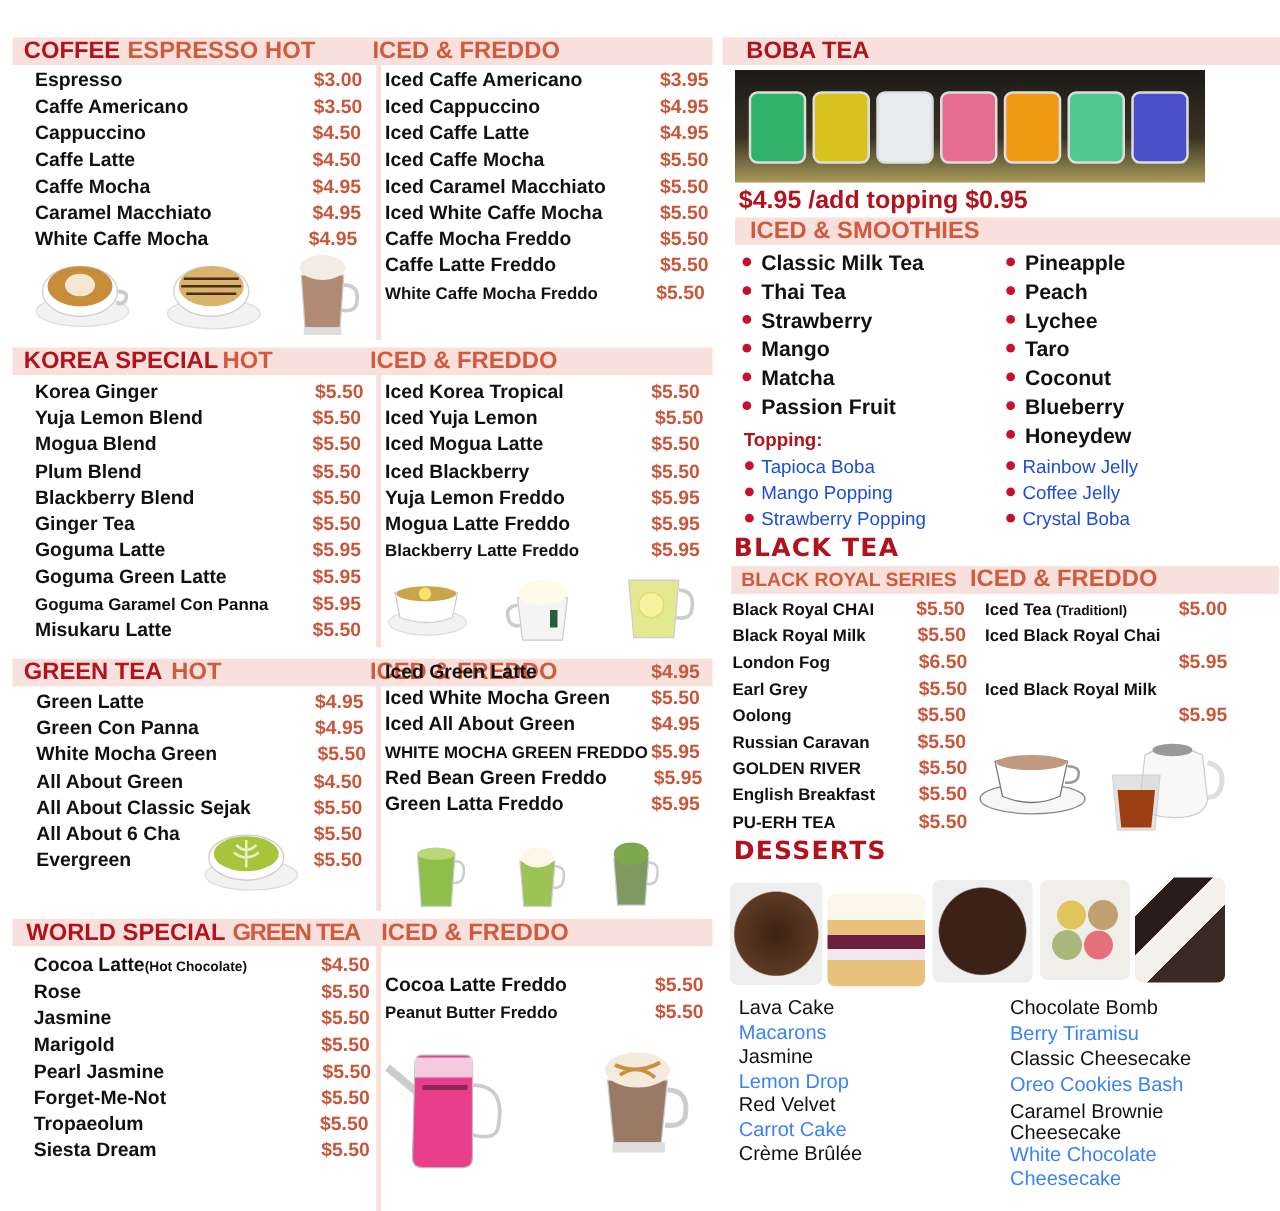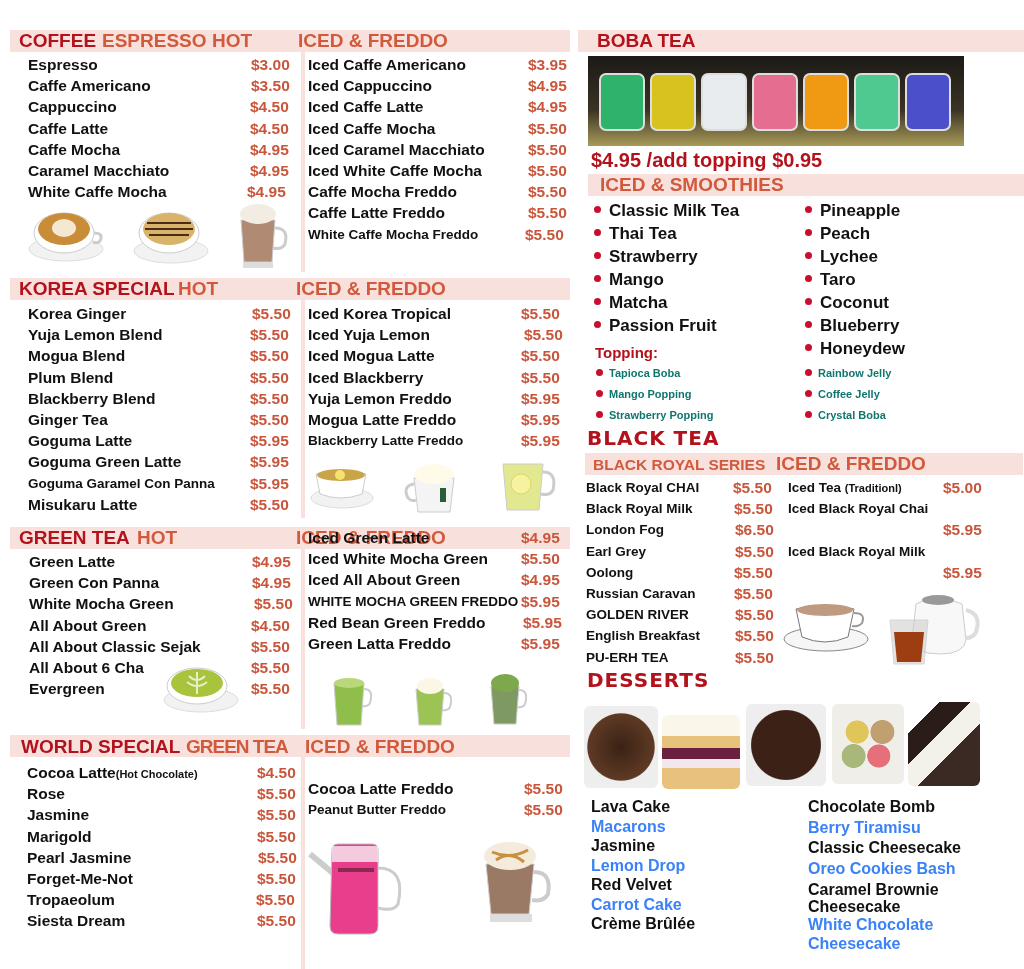--- a/index.html
+++ b/index.html
@@ -13,24 +13,24 @@
 .vbar{position:absolute;width:4px;background:#f8e0dc}
 .list{position:absolute}
 .row{position:relative;height:21.2px;font-size:15.5px;font-weight:bold;line-height:21px;white-space:nowrap}
 .row .n{position:absolute;left:0;color:#111}
 .row .p{position:absolute;color:#c9553a;font-size:15.5px}
 .row .n small{font-size:11px}
 .sm .n{font-size:13.5px}
 .img{position:absolute;border-radius:6px}
 .bul{position:absolute;font-weight:bold;font-size:17px;line-height:23px;white-space:nowrap}
 .bul .dot{display:inline-block;width:7px;height:7px;border-radius:50%;background:#c8102e;margin-right:8px;vertical-align:middle;position:relative;top:-2px}
-.top{position:absolute;font-weight:bold;font-size:11px;line-height:21px;color:#0f766e;white-space:nowrap}
+.top{position:absolute;font-weight:normal;font-size:15px;line-height:21px;color:#1d4ed8;white-space:nowrap}
 .top .dot{display:inline-block;width:7px;height:7px;border-radius:50%;background:#c8102e;margin-right:6px;vertical-align:middle;position:relative;top:-2px}
 .big{position:absolute;font-weight:900;font-size:20px;color:#b3121c;letter-spacing:1px;font-family:"DejaVu Sans",sans-serif}
-.des{position:absolute;font-size:16px;font-weight:bold;line-height:19.5px}
+.des{position:absolute;font-size:16px;font-weight:normal;line-height:19.5px}
 .des div{white-space:nowrap}
 .des .b{color:#111}
 .des .r{color:#3b82f6}
 </style>
 </head>
 <body>
 
 <div class="band" style="left:10px;top:30px;width:560px"></div>
 <div class="h dark" style="left:19px;top:30px">COFFEE</div>
 <div class="h salmon" style="left:102px;top:30px">ESPRESSO</div>

